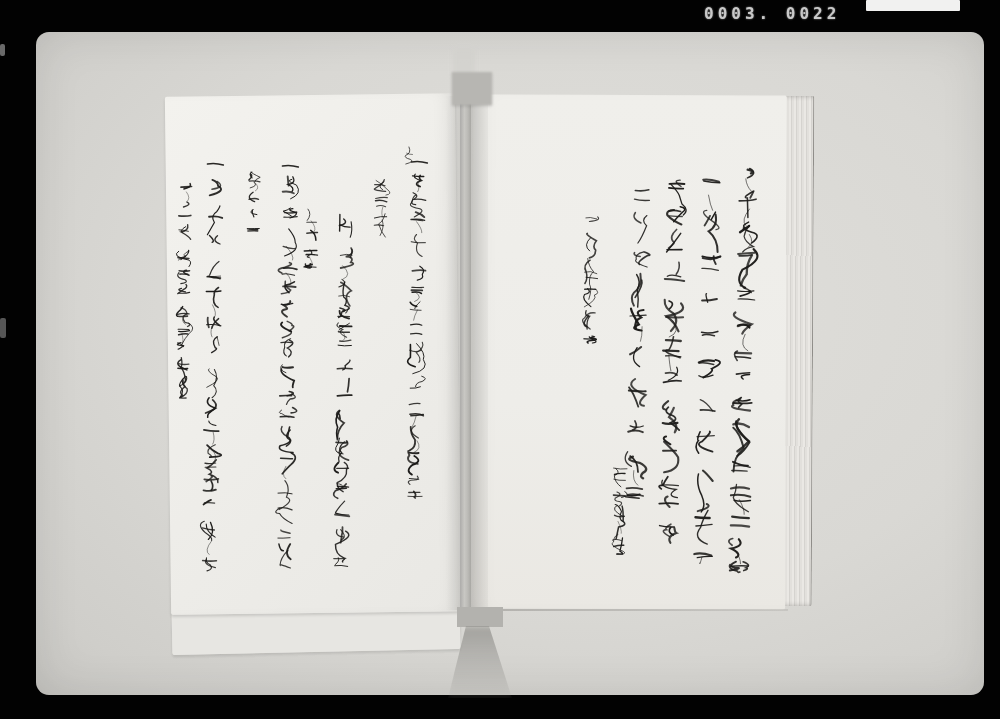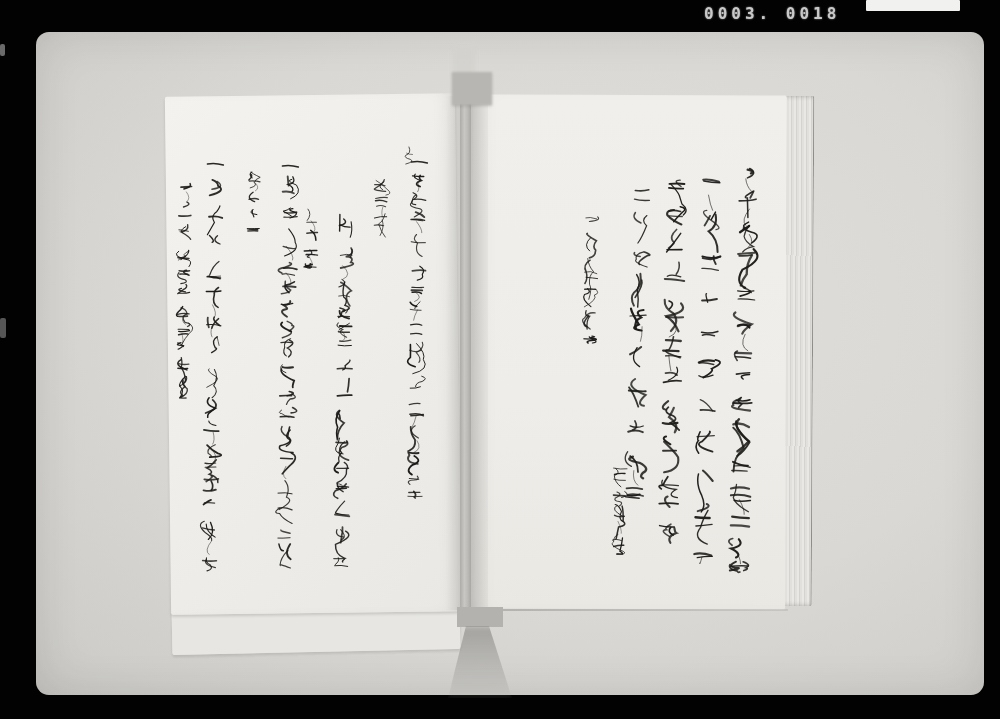--- a/index.html
+++ b/index.html
@@ -46,21 +46,21 @@
   .cord-shadow{position:absolute;left:448px;top:626px;width:64px;height:72px;
         background:linear-gradient(180deg,rgba(120,119,115,.55),rgba(160,159,155,.12));
         clip-path:polygon(28% 0,64% 0,100% 100%,0 100%);filter:blur(3px);}
   
   svg.ink{position:absolute;left:0;top:0;width:1000px;height:719px;pointer-events:none;}
 </style>
 </head>
 <body>
 
 <div id="frame">
-  <div class="counter">0003. 0018</div>
+  <div class="counter">0003. 0022</div>
   <div class="edge-marker"></div>
   <div class="film-notch-a"></div>
   <div class="film-notch-b"></div>
 
   <div class="photo">
     <div class="under-sheet" style="position:absolute;left:136px;top:576px;"></div>
   </div>
 
   <div class="under-sheet"></div>
   <div class="left-page"></div>

